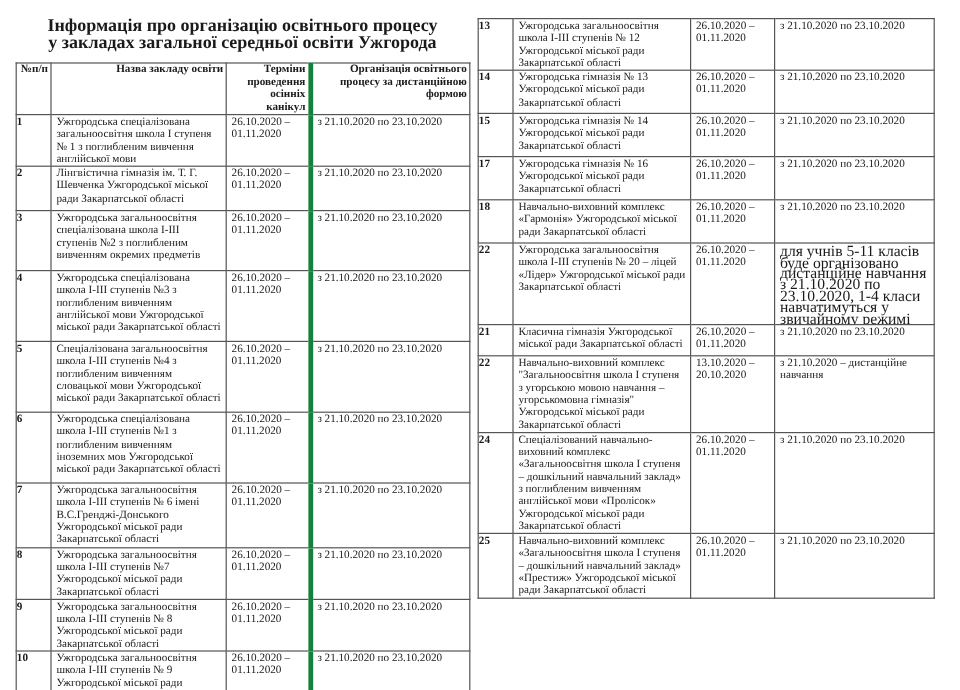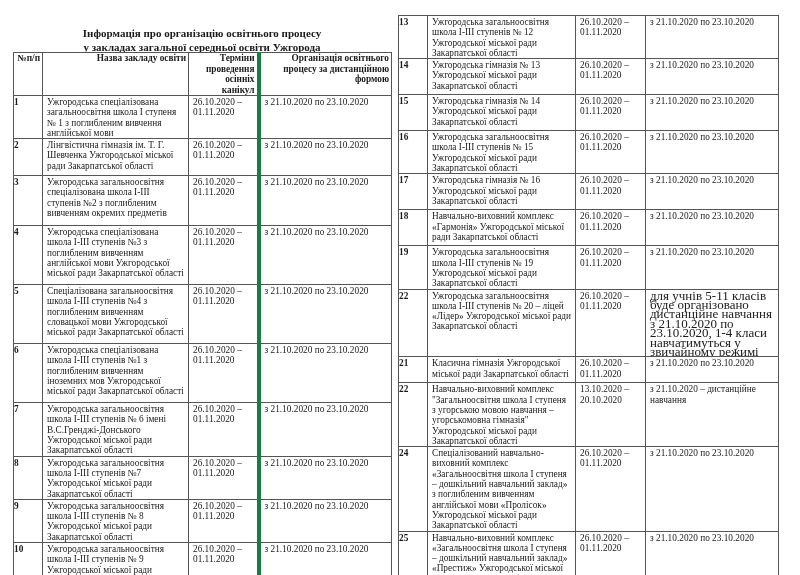--- a/index.html
+++ b/index.html
@@ -1,19 +1,19 @@
 <!DOCTYPE html>
 <html><head>
 <meta charset="utf-8">
 <style>
   html, body { margin: 0; padding: 0; background: #ffffff; }
   body { width: 800px; height: 575px; position: relative; overflow: hidden;
          font-family: "Liberation Serif", "DejaVu Serif", serif; color: #1a1a1a; }
   .title { position: absolute; left: 14px; width: 376px; top: 15px; text-align: center;
-           font-weight: bold; font-size: 11px; line-height: 14px; margin-top: 11px; }
+           font-weight: bold; font-size: 15px; line-height: 14px; }
   table { position: absolute; border-collapse: collapse; table-layout: fixed;
           font-size: 9.3px; line-height: 10.3px; }
   td, th { border: 1px solid #555; vertical-align: top; padding: 1px 3px 0 4px; overflow: hidden; }
   th { font-weight: bold; text-align: right; font-size: 9.3px; line-height: 10.5px; padding: 0 2px; }
   td.num { text-align: left; font-weight: bold; padding-left: 0; padding-right: 0; }
   td.mode.small { font-size: 13px; line-height: 9.4px; }
   #left-table { left: 13px; top: 52px; width: 378px; }
   #right-table { left: 398px; top: 15px; width: 380px; }
   #left-table td:nth-child(3), #left-table th:nth-child(3) { border-right: 4px solid #15803d; }
   #right-table td:nth-child(3) { border-right: 1px solid #555; }
@@ -125,40 +125,28 @@
         <td class="holidays">26.10.2020 – 01.11.2020</td>
         <td class="mode">з 21.10.2020 по 23.10.2020</td>
       </tr>
       <tr style="height: 36px;">
         <td class="num">15</td>
         <td class="name">Ужгородська гімназія № 14 Ужгородської міської ради Закарпатської області</td>
         <td class="holidays">26.10.2020 – 01.11.2020</td>
         <td class="mode">з 21.10.2020 по 23.10.2020</td>
       </tr>
       <tr style="height: 36px;">
-        <td class="num">16</td>
-        <td class="name">Ужгородська загальноосвітня школа І-ІІІ ступенів № 15 Ужгородської міської ради Закарпатської області</td>
-        <td class="holidays">26.10.2020 – 01.11.2020</td>
-        <td class="mode">з 21.10.2020 по 23.10.2020</td>
-      </tr>
-      <tr style="height: 36px;">
         <td class="num">17</td>
         <td class="name">Ужгородська гімназія № 16 Ужгородської міської ради Закарпатської області</td>
         <td class="holidays">26.10.2020 – 01.11.2020</td>
         <td class="mode">з 21.10.2020 по 23.10.2020</td>
       </tr>
       <tr style="height: 36px; padding-left: 16px;">
         <td class="num">18</td>
         <td class="name">Навчально-виховний комплекс «Гармонія» Ужгородської міської ради Закарпатської області</td>
-        <td class="holidays">26.10.2020 – 01.11.2020</td>
-        <td class="mode">з 21.10.2020 по 23.10.2020</td>
-      </tr>
-      <tr style="height: 36px;">
-        <td class="num">19</td>
-        <td class="name">Ужгородська загальноосвітня школа І-ІІІ ступенів № 19 Ужгородської міської ради Закарпатської області</td>
         <td class="holidays">26.10.2020 – 01.11.2020</td>
         <td class="mode">з 21.10.2020 по 23.10.2020</td>
       </tr>
       <tr style="height: 48px;">
         <td class="num">22</td>
         <td class="name">Ужгородська загальноосвітня школа І-ІІІ ступенів № 20 – ліцей «Лідер» Ужгородської міської ради Закарпатської області</td>
         <td class="holidays">26.10.2020 – 01.11.2020</td>
         <td class="mode small">для учнів 5-11 класів буде організовано дистанційне навчання з 21.10.2020 по 23.10.2020, 1-4 класи навчатимуться у звичайному режимі</td>
       </tr>
       <tr style="height: 26px; padding-left: 18px;">

